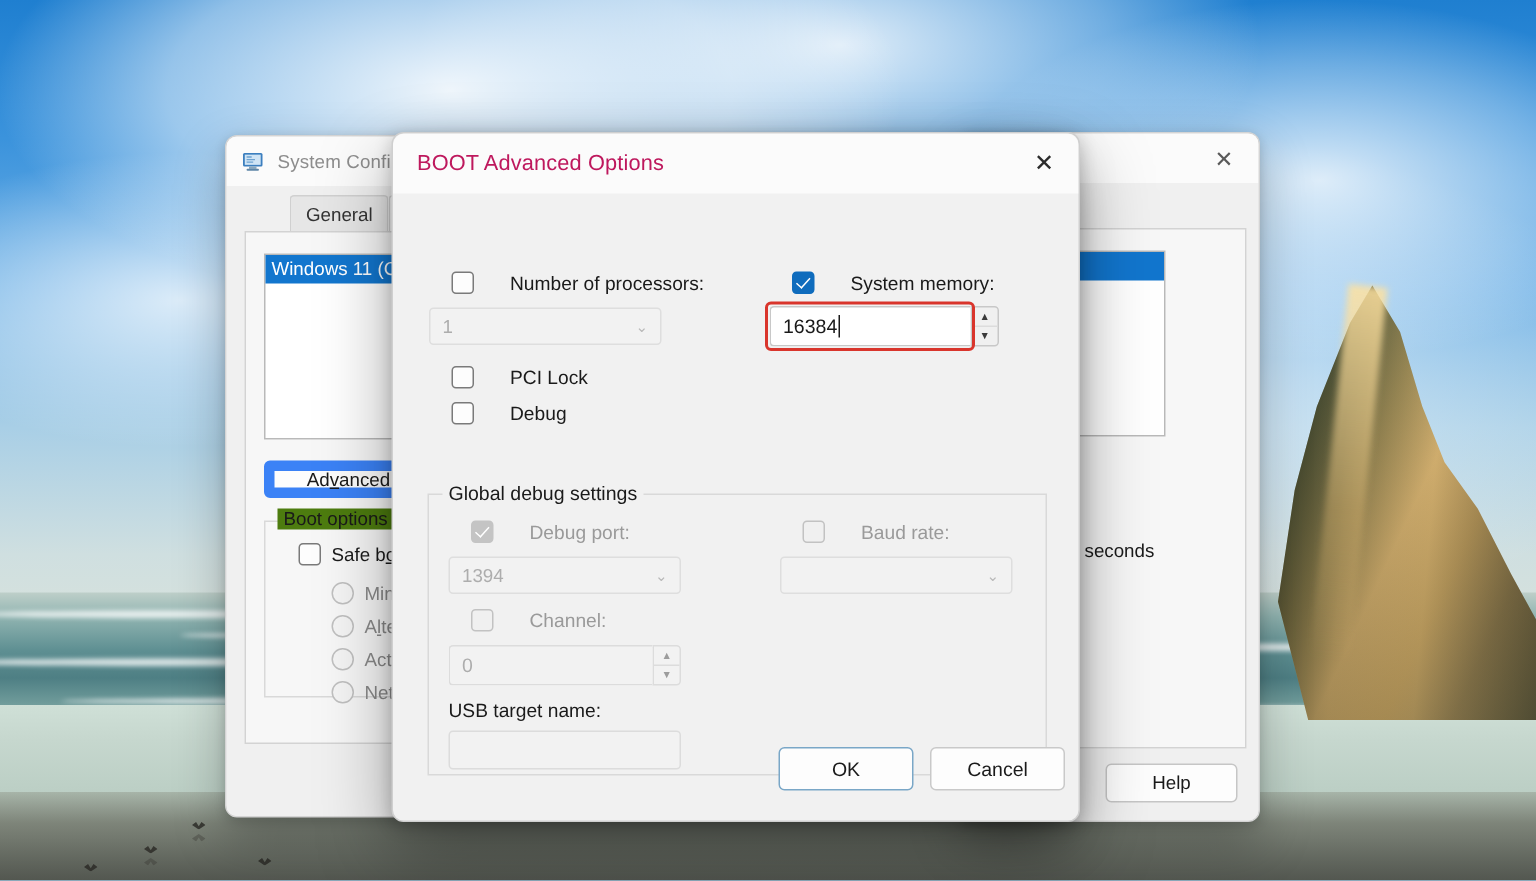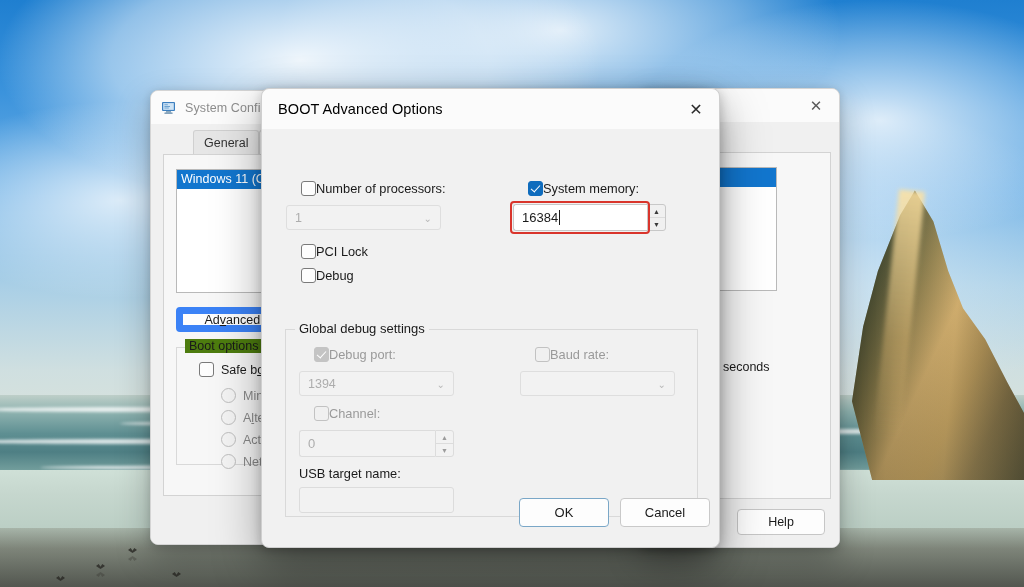--- a/index.html
+++ b/index.html
@@ -211,33 +211,33 @@
     border: 1px solid #cfcfcf;
     border-radius: 8px;
     box-shadow: 0 20px 48px rgba(0,0,0,0.34), 0 3px 12px rgba(0,0,0,0.20);
   }
   #dlg-titlebar {
     height: 40px; background: #fbfbfb;
     display: flex; align-items: center; position: relative;
     border-radius: 8px 8px 0 0;
   }
   #dlg-title {
-    margin-left: 16px; font-size: 14.5px; color: #000000; letter-spacing: 0.1px;
+    margin-left: 16px; font-size: 14.5px; color: #be185d; letter-spacing: 0.1px;
   }
   #dlg-close {
     position: absolute; right: 0; top: 0; width: 46px; height: 40px;
     display: flex; align-items: center; justify-content: center;
     font-size: 16px; color: #2b2b2b; cursor: default;
   }
   #dlg-body { position: absolute; left: 0; top: 40px; right: 0; bottom: 0; }
 
   .lbl { font-size: 12.8px; color: #1a1a1a; }
   .lbl.dim { color: #9a9a9a; }
 
-  .row { position: absolute; display: flex; align-items: center; gap: 0; padding-left: 16px; }
+  .row { position: absolute; display: flex; align-items: center; gap: 24px; padding-left: 16px; }
 
   .combo {
     position: absolute;
     height: 25px;
     background: #f2f2f2;
     border: 1px solid #dedede;
     border-radius: 3px;
     display: flex; align-items: center;
     font-size: 12.5px; color: #adadad;
     padding-left: 8px;

